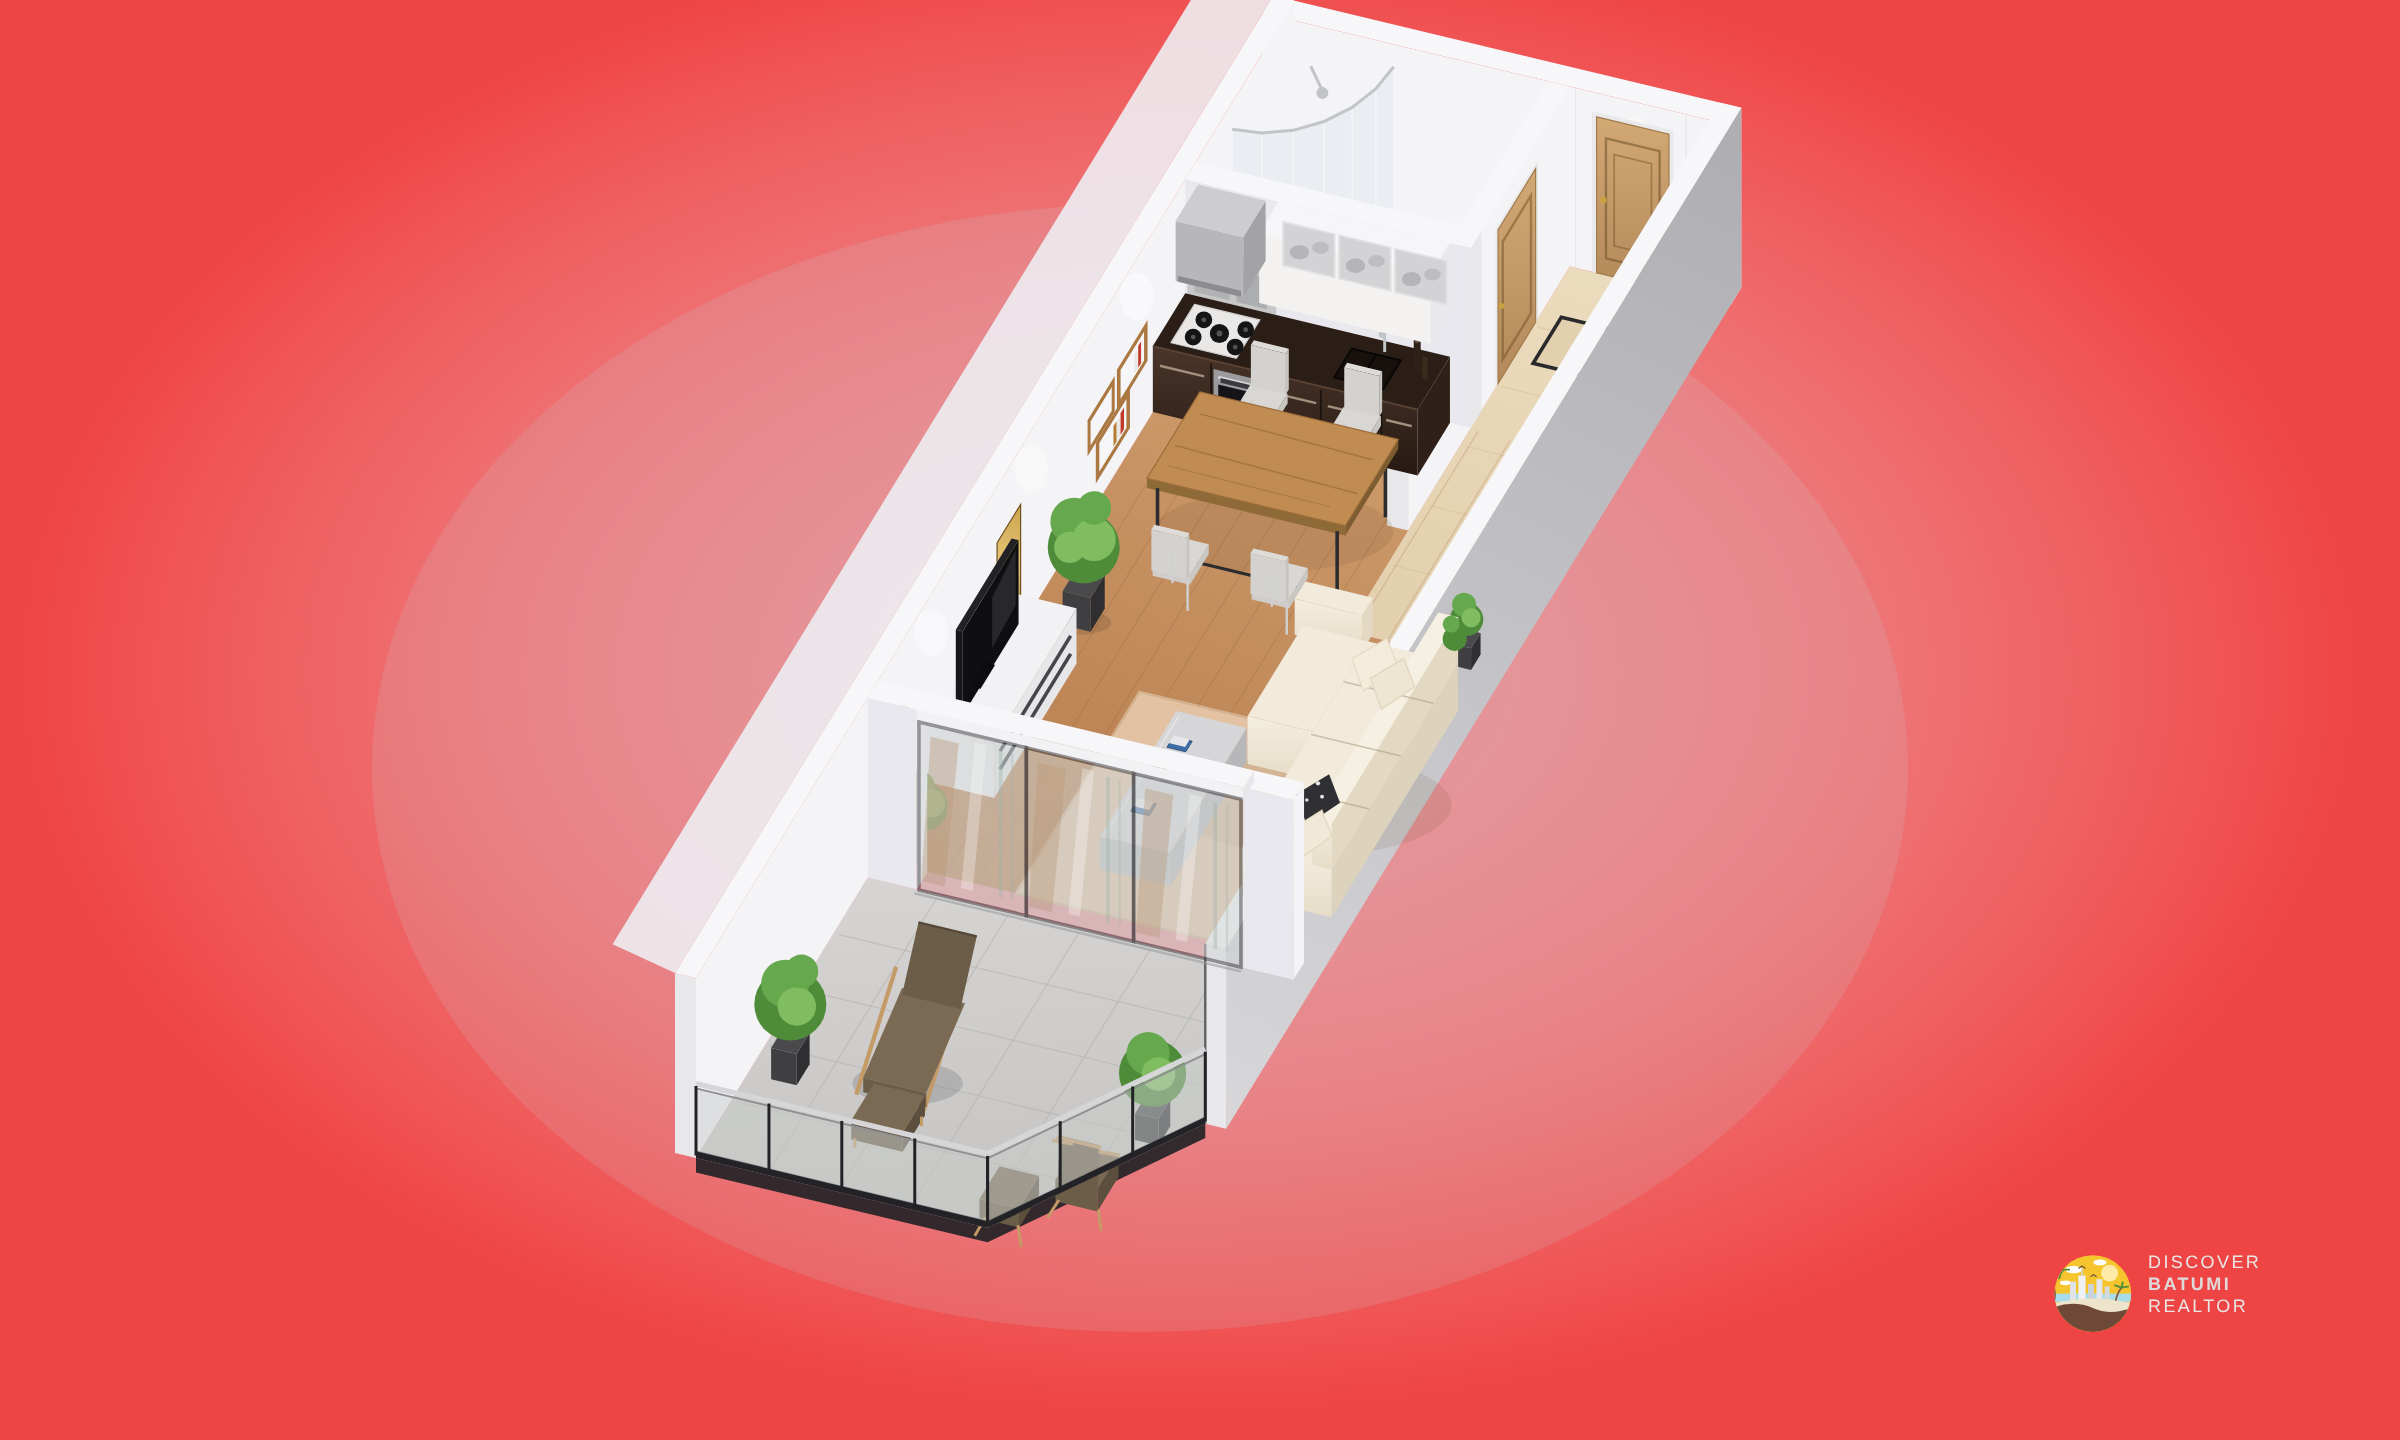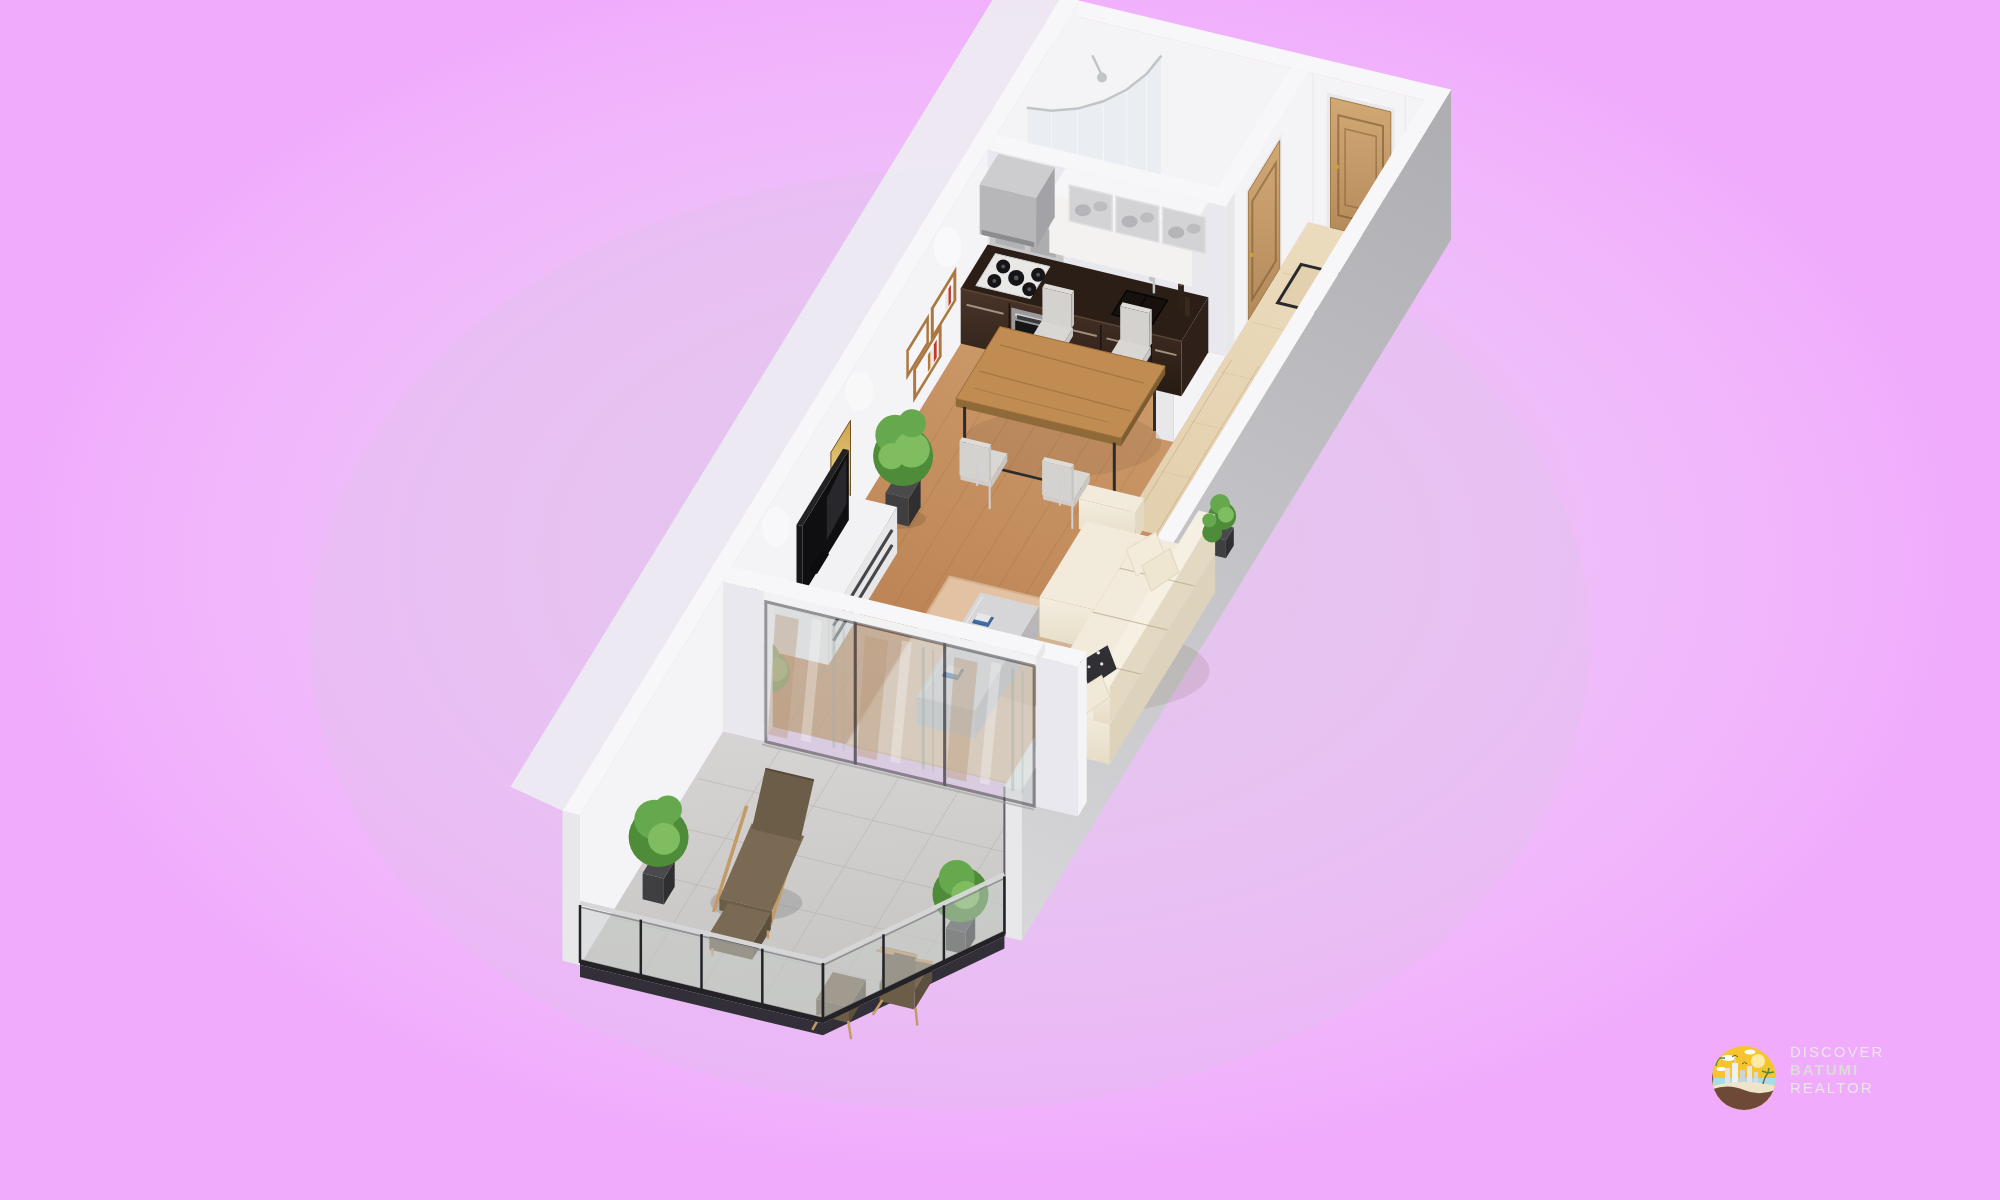--- a/index.html
+++ b/index.html
@@ -1,16 +1,16 @@
 <!DOCTYPE html>
 <html><head>
 <meta charset="utf-8">
 <style>
   html,body{margin:0;padding:0;background:#ffffff;}
-  #stage{position:relative;width:2000px;height:1200px;background:#f0abfc;overflow:hidden;
+  #stage{position:relative;width:2000px;height:1200px;background:#ef4444;overflow:hidden;
          font-family:"Liberation Sans", sans-serif;}
   svg{position:absolute;left:0;top:0;}
   text{font-family:"Liberation Sans", sans-serif;}
 </style>
 </head>
 <body>
 
 <div id="stage">
   <svg id="scene" viewBox="0 0 2000 1200" width="2000" height="1200">
     <defs>

